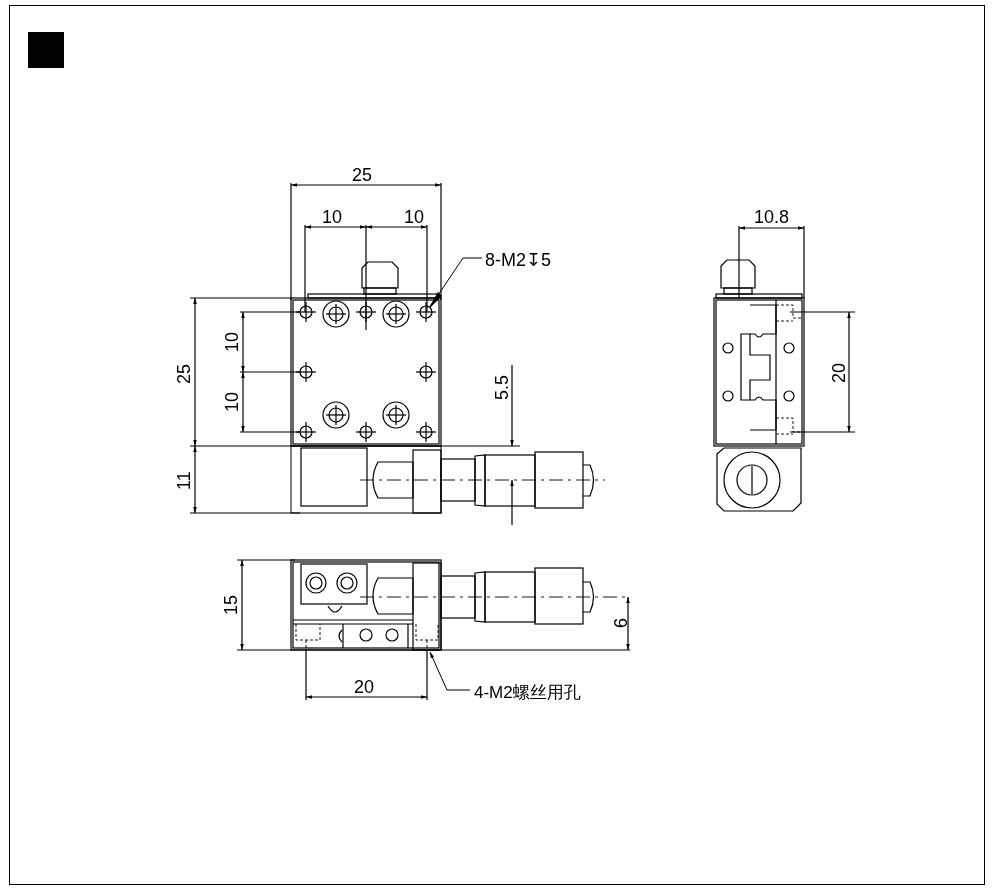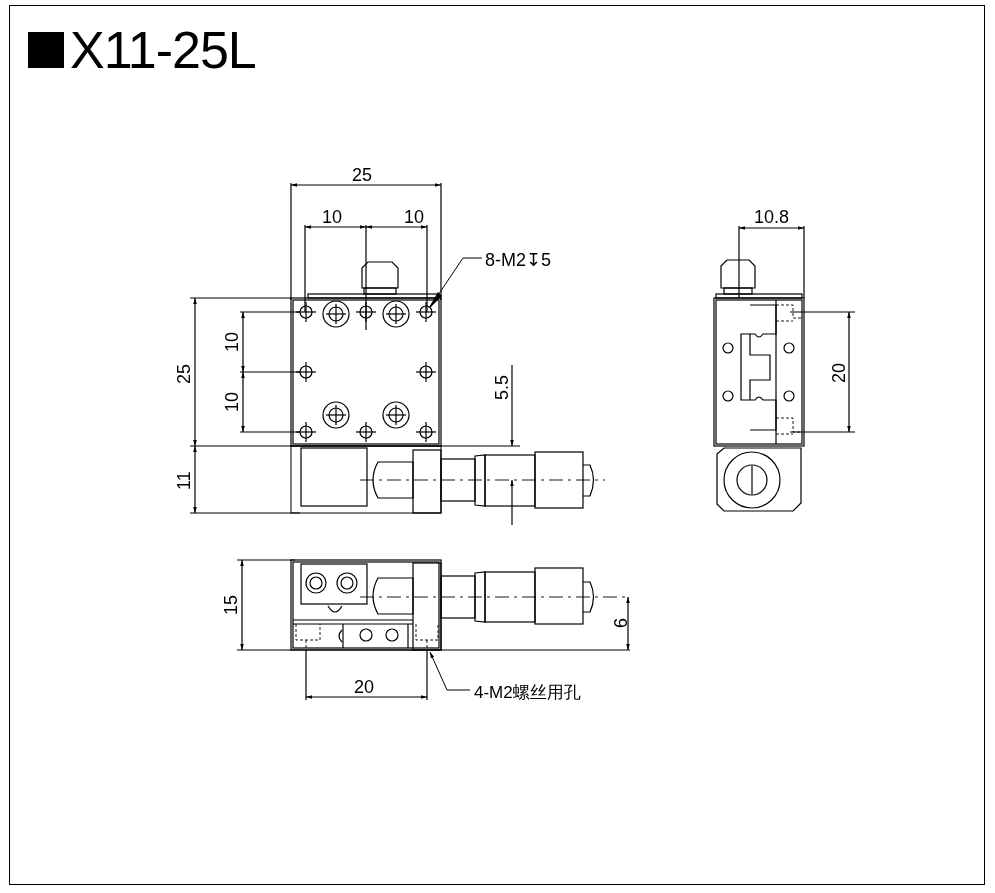--- a/index.html
+++ b/index.html
@@ -11,21 +11,20 @@
   svg.drawing { position: absolute; left: 0; top: 0; }
   svg text { font-family: "Liberation Sans", sans-serif; fill: #000; }
 </style>
 </head>
 <body>
 
 <div class="frame"></div>
 
 <div class="title">
   <div class="title-square"></div>
-  <div class="title-text">X11-25L</div>
 </div>
 
 <svg class="drawing" width="995" height="893" viewBox="0 0 995 893" xmlns="http://www.w3.org/2000/svg">
   <defs>
     <marker id="arr" viewBox="0 0 10 10" refX="10" refY="5" markerWidth="10" markerHeight="6" orient="auto-start-reverse" markerUnits="userSpaceOnUse">
       <path d="M0,2 L10,5 L0,8 Z" fill="#000"></path>
     </marker>
   </defs>
 
   <g stroke="#000" fill="none" stroke-width="1.2">

